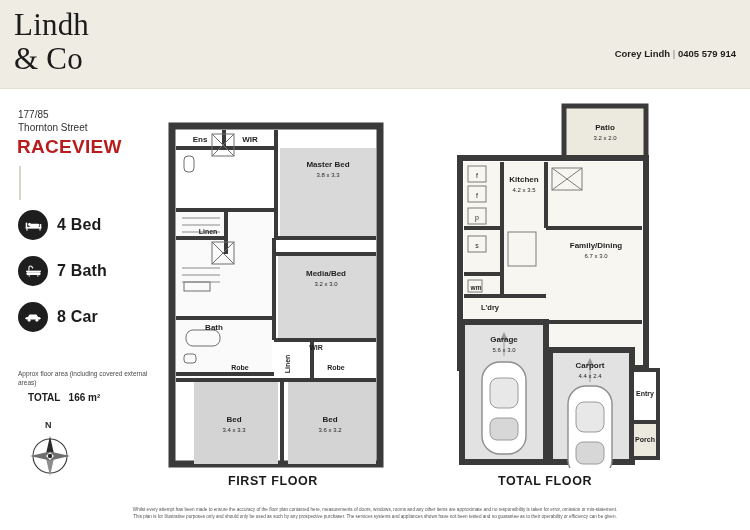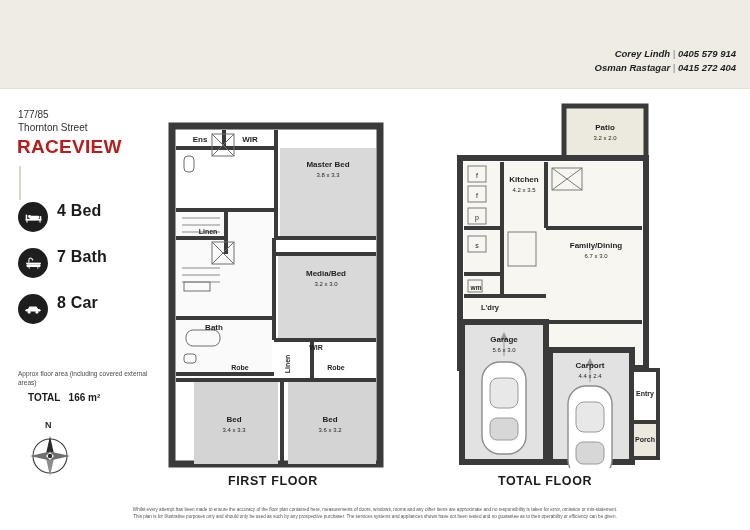--- a/index.html
+++ b/index.html
@@ -36,21 +36,20 @@
   .brand .l2 { display: block; }
 
   .agents {
     position: absolute;
     right: 14px; top: 47px;
     text-align: right;
     font-size: 9.5px;
     font-weight: bold;
     line-height: 14px;
     color: #1f1f1f;
-    font-style: italic;
   }
   .agents .sep { color: #7c7c7c; font-weight: normal; }
 
   
   .addr {
     position: absolute;
     left: 18px; top: 108px;
     font-size: 10px;
     line-height: 13px;
     color: #303030;
@@ -70,21 +69,21 @@
     background: #d9d5c9;
   }
 
   .features {
     position: absolute;
     left: 18px; top: 202px;
     width: 140px;
   }
   .feature {
     display: flex;
-    align-items: flex-start;
+    align-items: center;
     height: 46px;
   }
   .feature .badge {
     width: 30px; height: 30px;
     border-radius: 50%;
     background: #1e1e1e;
     display: flex;
     align-items: center;
     justify-content: center;
     margin-right: 9px;
@@ -152,30 +151,29 @@
     line-height: 7px;
     color: #555;
     padding: 0 60px;
     box-sizing: border-box;
   }
 </style>
 </head>
 <body>
 
 <div class="header">
+  <div class="brand">
+    <span>Lindh</span>
+    <span class="l2">&amp; Co</span>
+  </div>
   <div class="agents">
     <div>
       <span>Corey Lindh</span>
       <span class="sep">|</span>
       <span>0405 579 914</span>
-    </div>
-    <div>
-      <span>Osman Rastagar</span>
-      <span class="sep">|</span>
-      <span>0415 272 404</span>
     </div>
   </div>
 </div>
 
 <div class="addr">
   <div>177/85</div>
   <div>Thornton Street</div>
 </div>
 <div class="suburb">RACEVIEW</div>
 <div class="rule"></div>

